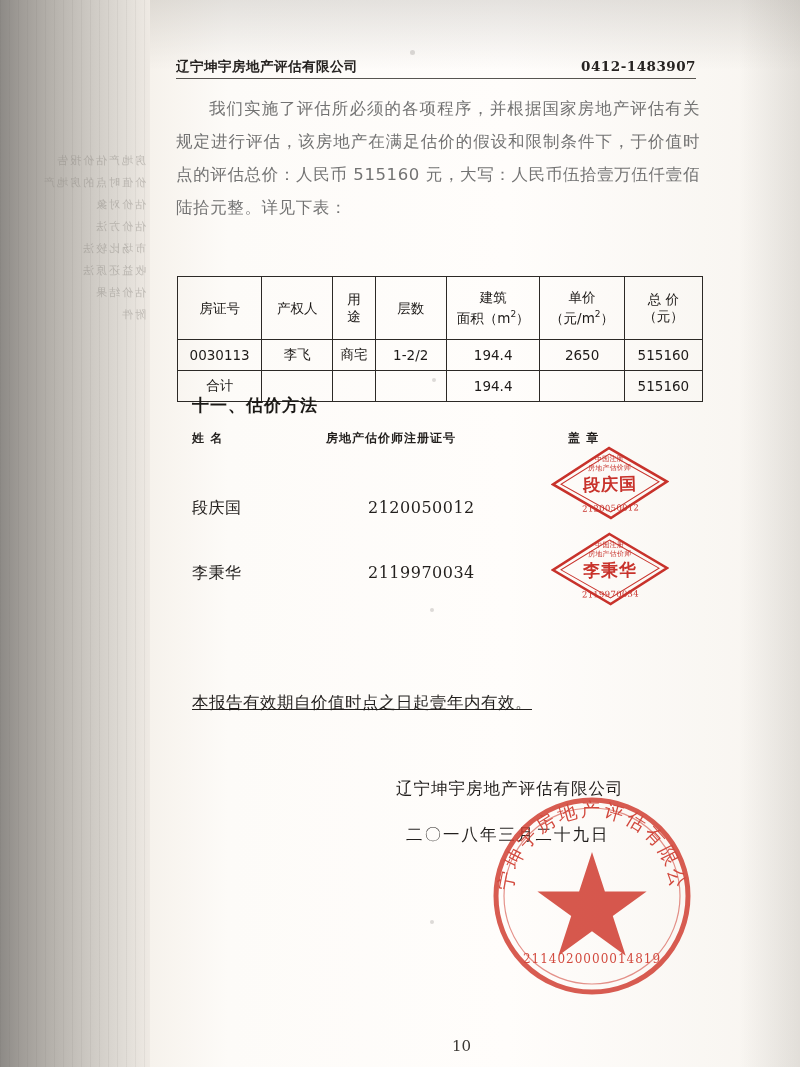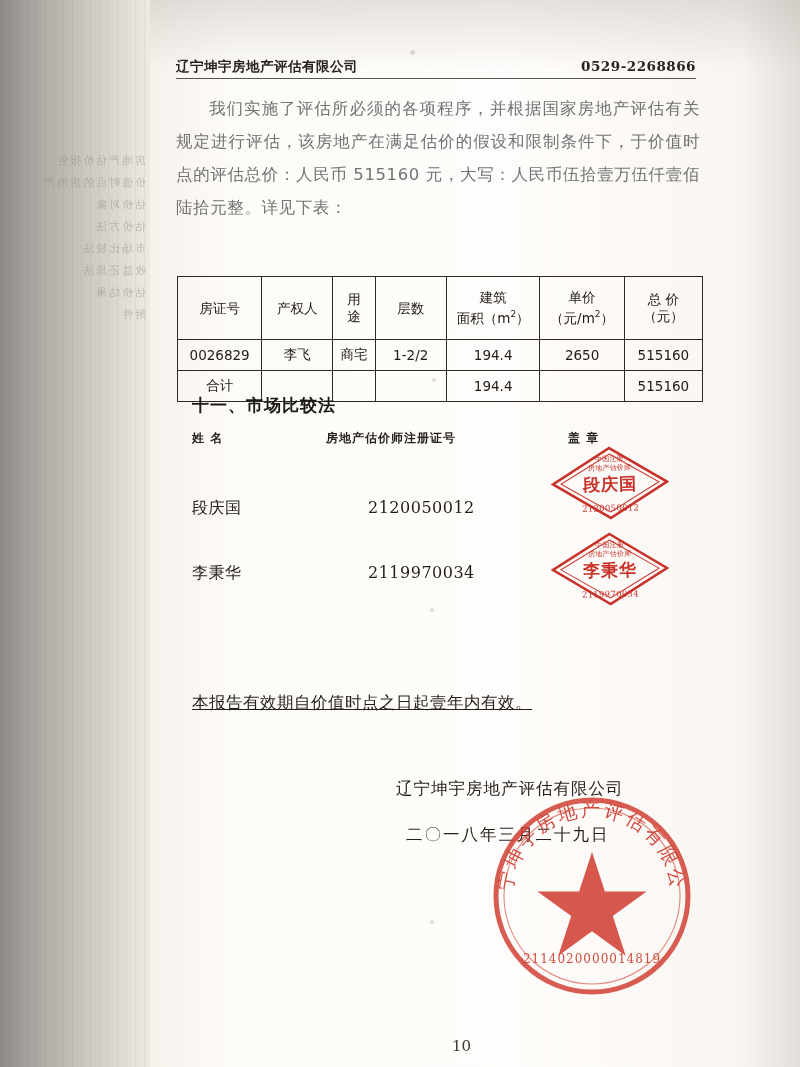--- a/index.html
+++ b/index.html
@@ -308,21 +308,21 @@
 附件</div>
 
   <div class="paper"></div>
   <div class="paper-shade-top"></div>
   <div class="paper-shade-right"></div>
 
   <div class="content">
 
     <div class="header-row">
       <span>辽宁坤宇房地产评估有限公司</span>
-      <span class="header-phone">0529-2268866</span>
+      <span class="header-phone">0412-1483907</span>
     </div>
     <div class="header-rule"></div>
 
     <div class="para p1">我们实施了评估所必须的各项程序，并根据国家房地产评估有关规定进行评估，该房地产在满足估价的假设和限制条件下，于价值时点的评估总价：人民币 515160 元，大写：人民币伍拾壹万伍仟壹佰陆拾元整。详见下表：</div>
 
     <table class="tbl">
       <thead>
         <tr>
           <td class="c-num">房证号</td>
           <td class="c-owner">产权人</td>
@@ -339,41 +339,41 @@
             <span class="two-line">（元/m<span class="sup">2</span>）</span>
           </td>
           <td class="c-total">
             <span class="two-line">总 价</span>
             <span class="two-line">（元）</span>
           </td>
         </tr>
       </thead>
       <tbody>
         <tr>
-          <td>0026829</td>
+          <td>0030113</td>
           <td>李飞</td>
           <td>商宅</td>
           <td>1-2/2</td>
           <td>194.4</td>
           <td>2650</td>
           <td>515160</td>
         </tr>
         <tr>
           <td>合计</td>
           <td></td>
           <td></td>
           <td></td>
           <td>194.4</td>
           <td></td>
           <td>515160</td>
         </tr>
       </tbody>
     </table>
 
-    <div class="sec-title sec-11">十一、市场比较法</div>
+    <div class="sec-title sec-11">十一、估价方法</div>
 
     <div class="appraiser-head ah-name">姓  名</div>
     <div class="appraiser-head ah-cert">房地产估价师注册证号</div>
     <div class="appraiser-head ah-seal">盖  章</div>
 
     <div class="appr-row ar1-name">段庆国</div>
     <div class="appr-row ar1-cert">2120050012</div>
     <div class="appr-row ar2-name">李秉华</div>
     <div class="appr-row ar2-cert">2119970034</div>
 

